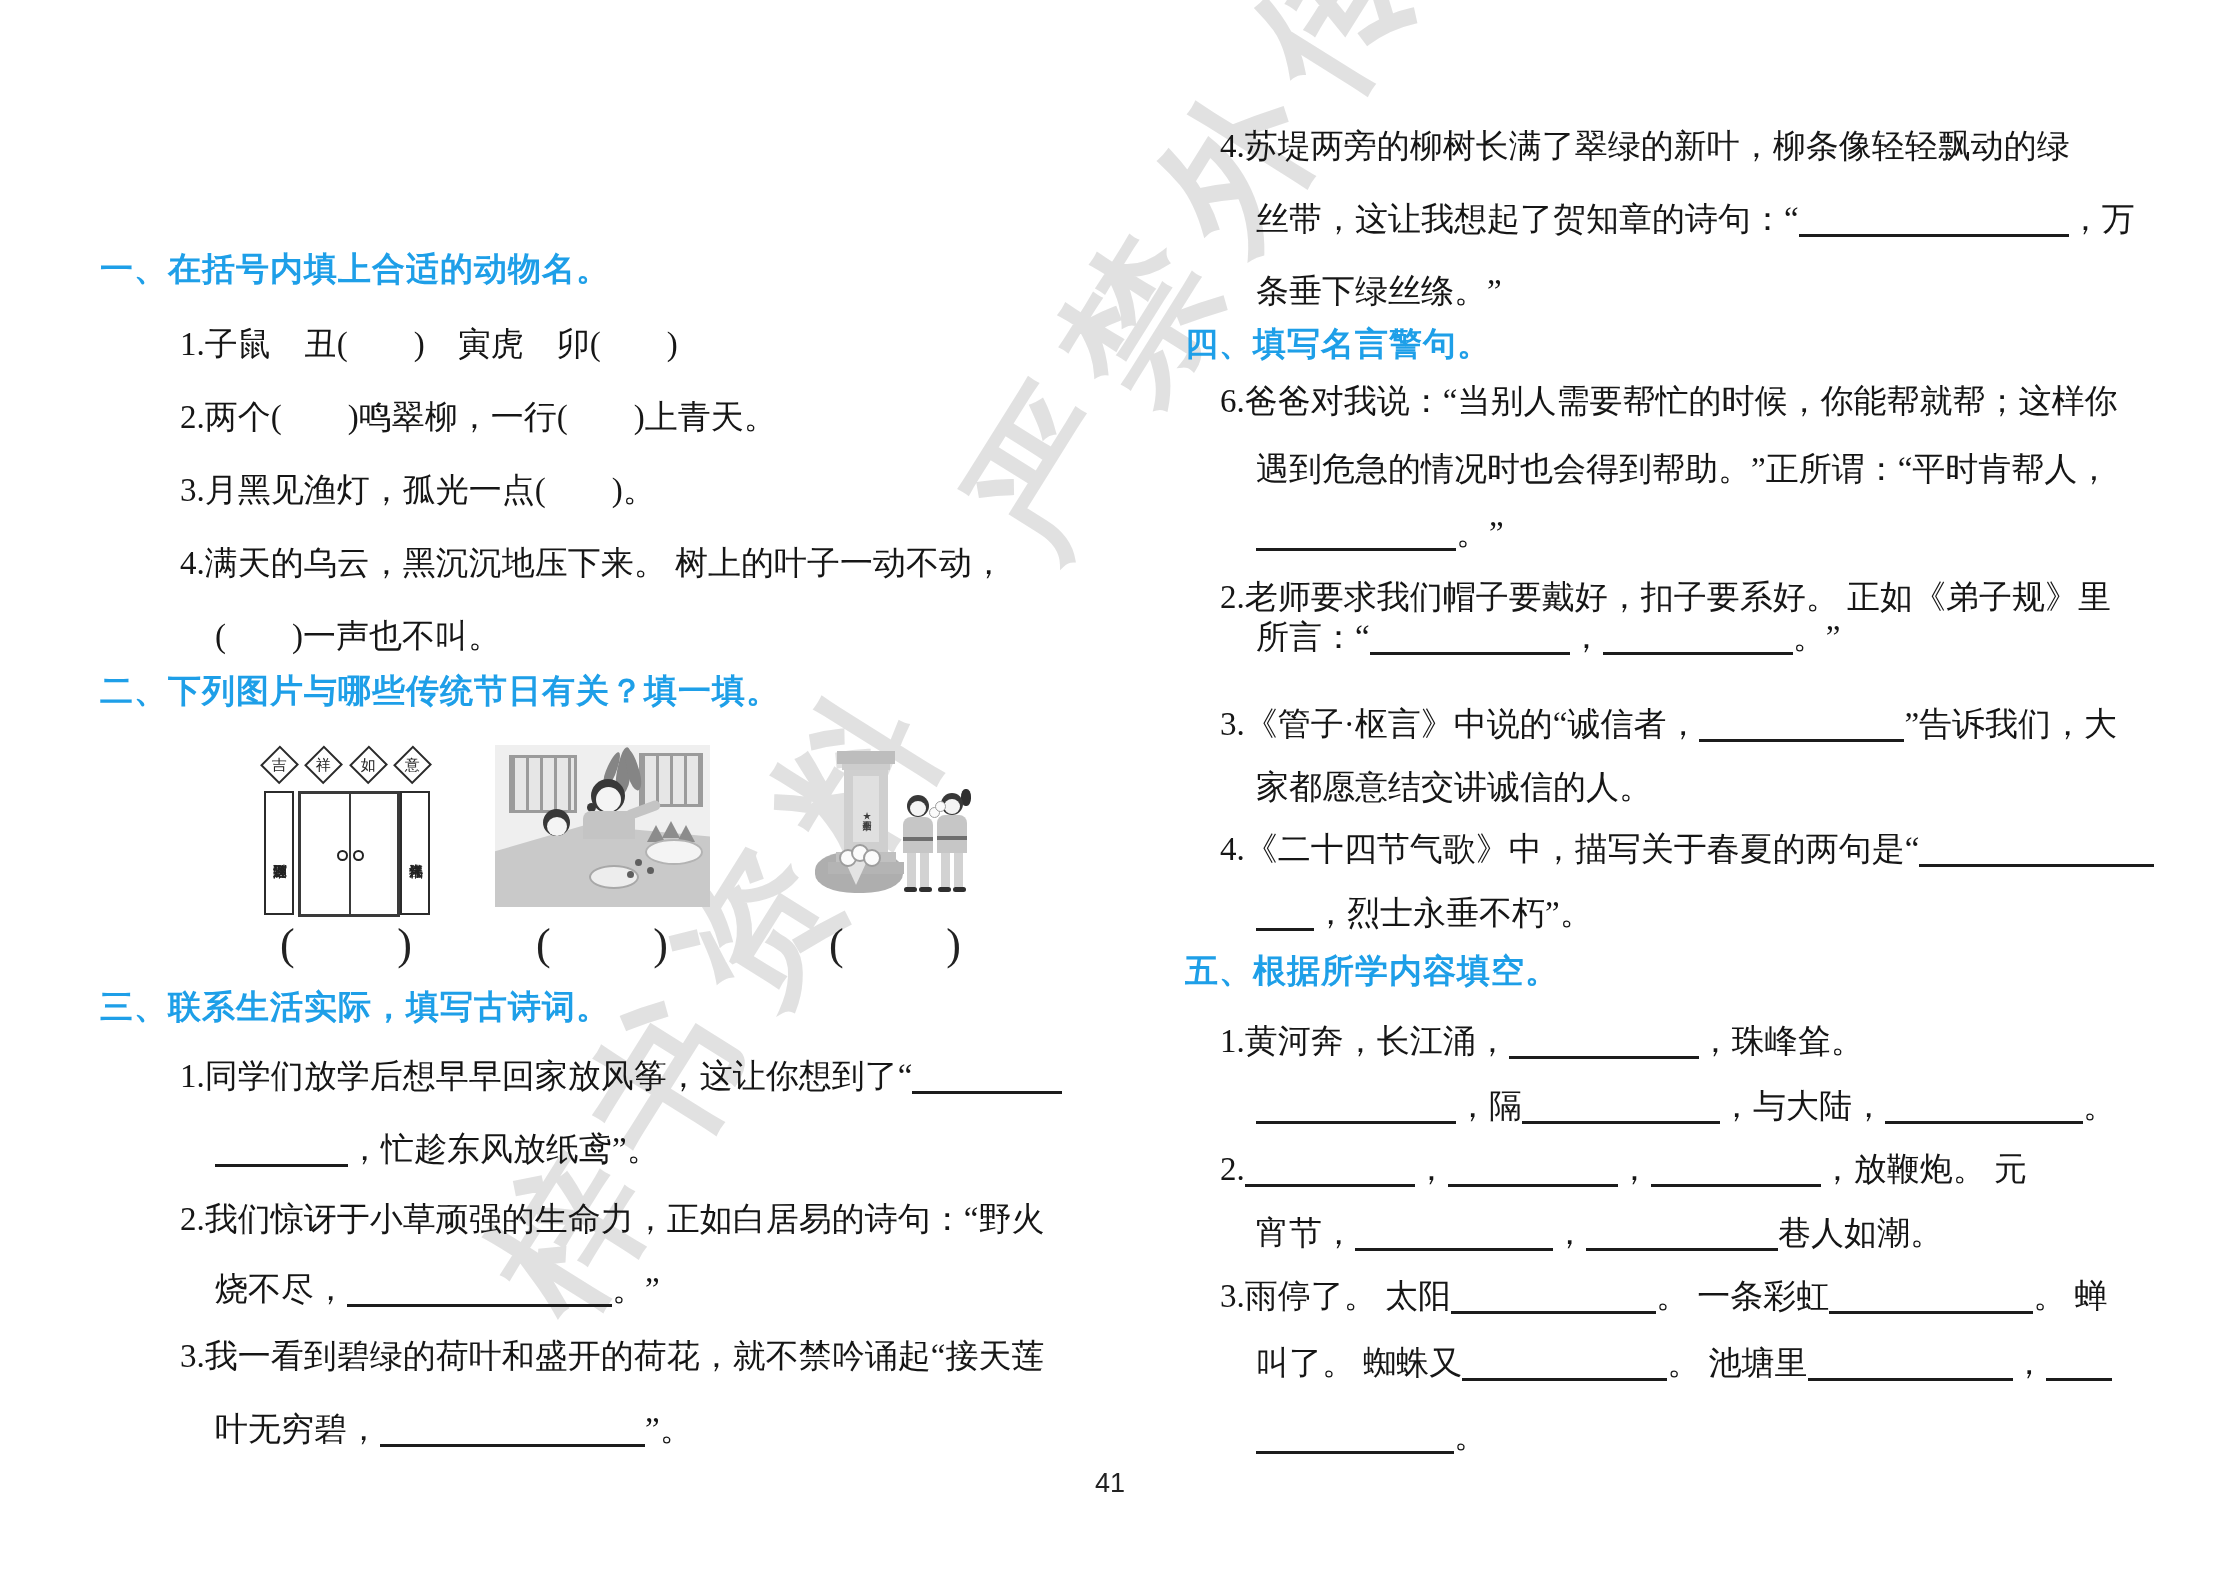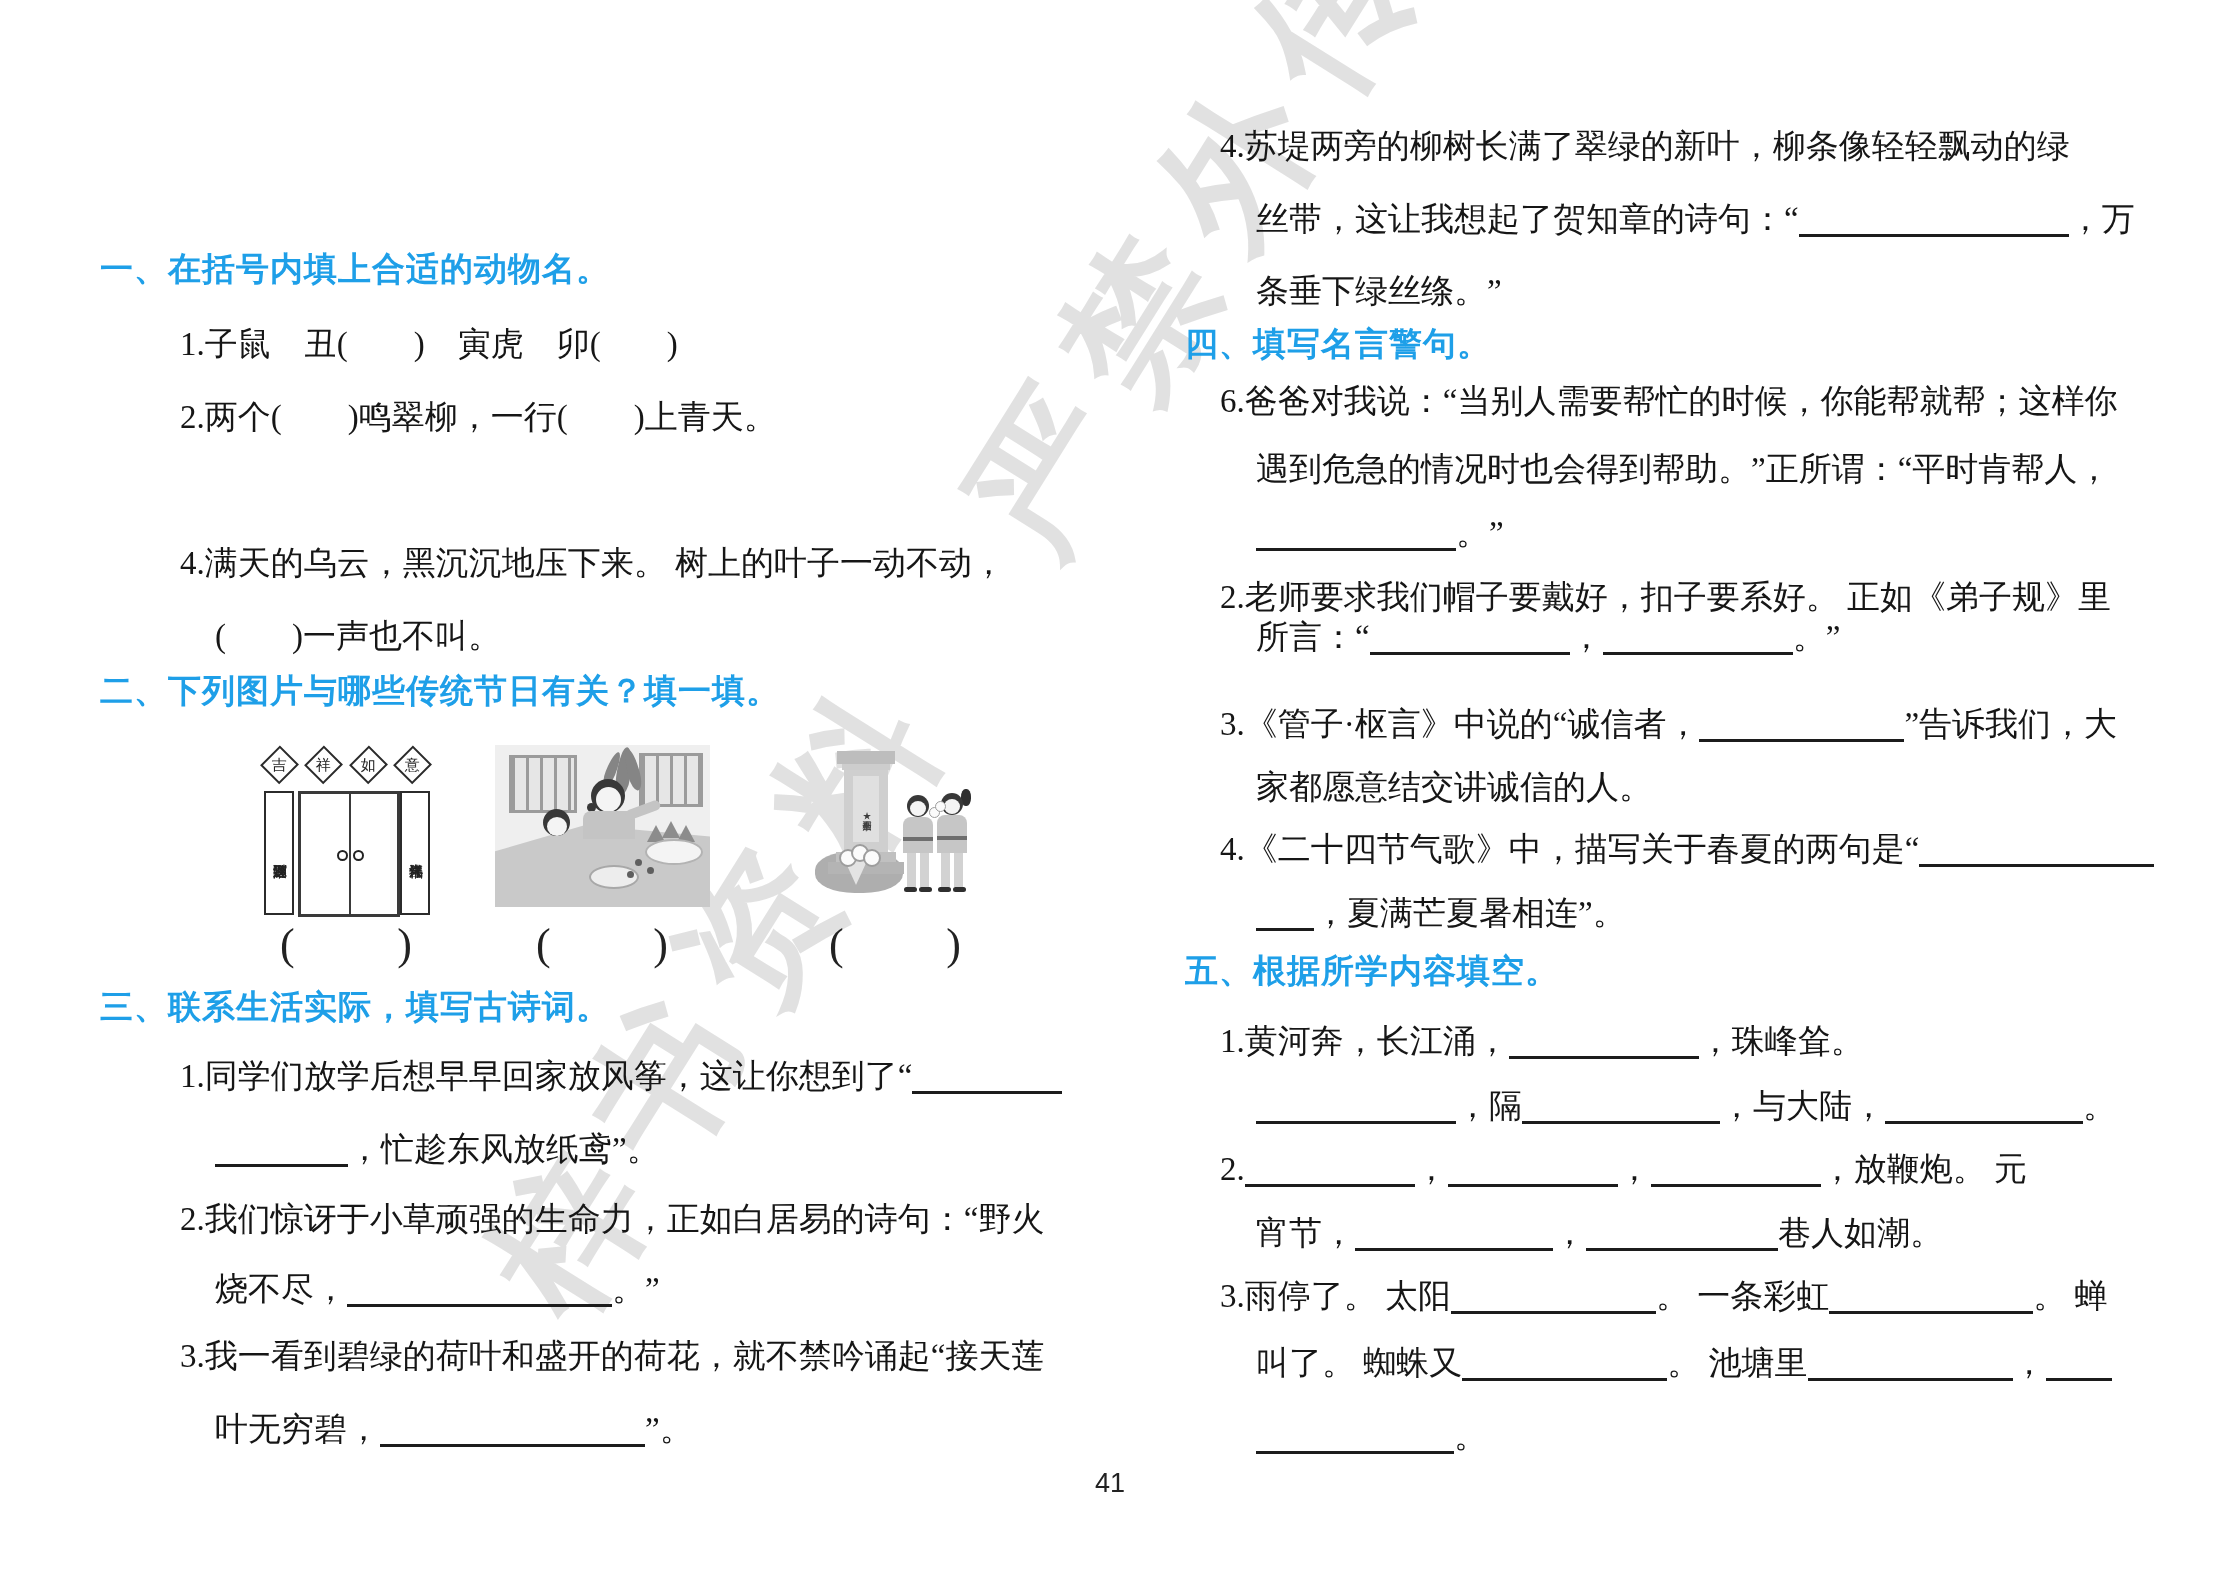--- a/index.html
+++ b/index.html
@@ -74,20 +74,21 @@
 <body>
 
 <div id="page">
 
   <div class="wm">梓书资料　严禁外传</div>
 
 
   <div class="heading" style="left:100px;top:246px">一、在括号内填上合适的动物名。</div>
   <div class="tline" style="left:180px;top:321px"><span>1.子鼠　丑(　　)　寅虎　卯(　　)</span></div>
   <div class="tline" style="left:180px;top:394px"><span>2.两个(　　)鸣翠柳，一行(　　)上青天。</span></div>
+  <div class="tline" style="left:180px;top:467px"><span>3.月黑见渔灯，孤光一点(　　)。</span></div>
   <div class="tline" style="left:180px;top:540px"><span>4.满天的乌云，黑沉沉地压下来。 树上的叶子一动不动，</span></div>
   <div class="tline" style="left:215px;top:613px"><span>(　　)一声也不叫。</span></div>
 
   <div class="heading" style="left:100px;top:668px">二、下列图片与哪些传统节日有关？填一填。</div>
 
   <div class="couplet">
     <div class="diarow">
       <div class="dia">
           <span>吉</span>
         </div>
@@ -201,21 +202,21 @@
 
   <div class="heading" style="left:1185px;top:321px">四、填写名言警句。</div>
   <div class="tline" style="left:1220px;top:378px"><span>6.爸爸对我说：“当别人需要帮忙的时候，你能帮就帮；这样你</span></div>
   <div class="tline" style="left:1256px;top:446px"><span>遇到危急的情况时也会得到帮助。”正所谓：“平时肯帮人，</span></div>
   <div class="tline" style="left:1256px;top:510px"><span class="blank" style="width:200px"></span><span>。”</span></div>
   <div class="tline" style="left:1220px;top:574px"><span>2.老师要求我们帽子要戴好，扣子要系好。 正如《弟子规》里</span></div>
   <div class="tline" style="left:1256px;top:614px"><span>所言：“</span><span class="blank" style="width:200px"></span><span>，</span><span class="blank" style="width:190px"></span><span>。”</span></div>
   <div class="tline" style="left:1220px;top:701px"><span>3.《管子·枢言》中说的“诚信者，</span><span class="blank" style="width:205px"></span><span>”告诉我们，大</span></div>
   <div class="tline" style="left:1256px;top:764px"><span>家都愿意结交讲诚信的人。</span></div>
   <div class="tline" style="left:1220px;top:826px"><span>4.《二十四节气歌》中，描写关于春夏的两句是“</span><span class="blank" style="width:235px"></span></div>
-  <div class="tline" style="left:1256px;top:890px"><span class="blank" style="width:58px"></span><span>，夏满芒夏暑相连”。</span></div>
+  <div class="tline" style="left:1256px;top:890px"><span class="blank" style="width:58px"></span><span>，烈士永垂不朽”。</span></div>
 
   <div class="heading" style="left:1185px;top:948px">五、根据所学内容填空。</div>
   <div class="tline" style="left:1220px;top:1018px"><span>1.黄河奔，长江涌，</span><span class="blank" style="width:190px"></span><span>，珠峰耸。</span></div>
   <div class="tline" style="left:1256px;top:1083px"><span class="blank" style="width:200px"></span><span>，隔</span><span class="blank" style="width:198px"></span><span>，与大陆，</span><span class="blank" style="width:198px"></span><span>。</span></div>
   <div class="tline" style="left:1220px;top:1146px"><span>2.</span><span class="blank" style="width:170px"></span><span>，</span><span class="blank" style="width:170px"></span><span>，</span><span class="blank" style="width:170px"></span><span>，放鞭炮。 元</span></div>
   <div class="tline" style="left:1256px;top:1210px"><span>宵节，</span><span class="blank" style="width:198px"></span><span>，</span><span class="blank" style="width:192px"></span><span>巷人如潮。</span></div>
   <div class="tline" style="left:1220px;top:1273px"><span>3.雨停了。 太阳</span><span class="blank" style="width:205px"></span><span>。 一条彩虹</span><span class="blank" style="width:204px"></span><span>。 蝉</span></div>
   <div class="tline" style="left:1256px;top:1340px"><span>叫了。 蜘蛛又</span><span class="blank" style="width:205px"></span><span>。 池塘里</span><span class="blank" style="width:205px"></span><span>，</span><span class="blank" style="width:66px"></span></div>
   <div class="tline" style="left:1256px;top:1413px"><span class="blank" style="width:198px"></span><span>。</span></div>
 

